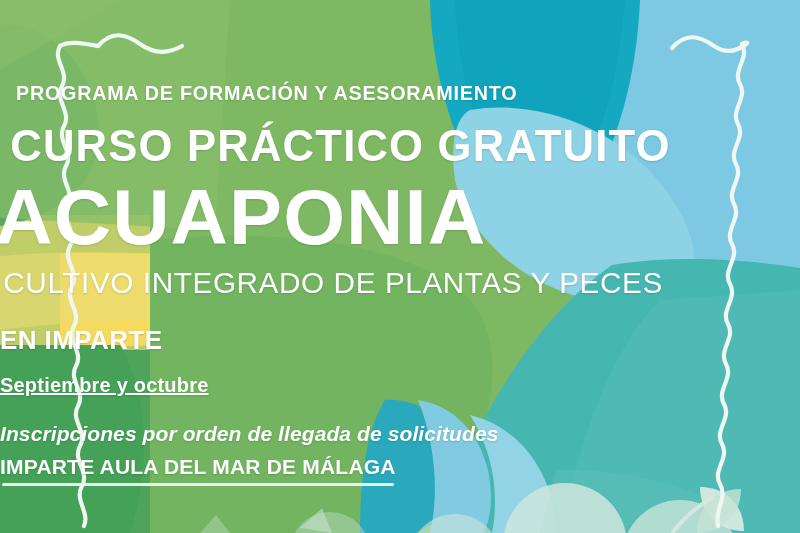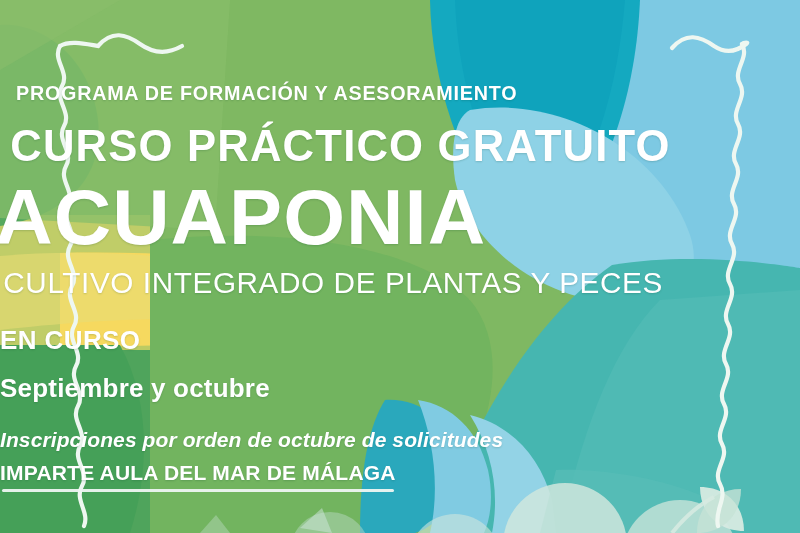--- a/index.html
+++ b/index.html
@@ -63,23 +63,24 @@
     letter-spacing:.4px;
   }
   #line2{
     margin-top:29px;
     font-size:26px;
     font-weight:bold;
     letter-spacing:.4px;
   }
   #line3{
     margin-top:22px;
-    font-size:26px;
+    font-size:20px;
     font-weight:bold;
     letter-spacing:.2px;
+    text-decoration:underline;
   }
   #line4{
     margin-top:28px;
     font-size:21px;
     font-weight:bold;
     font-style:italic;
     letter-spacing:.1px;
   }
   #line5wrap{
     margin-top:12px;
@@ -183,22 +184,22 @@
       <path d="M98,46 C86,44 70,40 60,46"></path>
       <path d="M746,44 C750,42 744,42 742,44"></path>
     </g>
   </svg>
 
   <div class="content">
     <div class="txt" id="kicker">PROGRAMA DE FORMACIÓN Y ASESORAMIENTO</div>
     <div class="txt" id="headline">CURSO PRÁCTICO GRATUITO</div>
     <div class="txt" id="bigword">ACUAPONIA</div>
     <div class="txt" id="subtitle">CULTIVO INTEGRADO DE PLANTAS Y PECES</div>
-    <div class="txt" id="line2">EN CURSO</div>
+    <div class="txt" id="line2">EN IMPARTE</div>
     <div class="txt" id="line3">Septiembre y octubre</div>
-    <div class="txt" id="line4">Inscripciones por orden de octubre de solicitudes</div>
+    <div class="txt" id="line4">Inscripciones por orden de llegada de solicitudes</div>
     <div id="line5wrap">
       <div class="txt" id="line5">IMPARTE AULA DEL MAR DE MÁLAGA</div>
       <div id="line5rule"></div>
     </div>
   </div>
 
 </div>
 
 </body></html>

